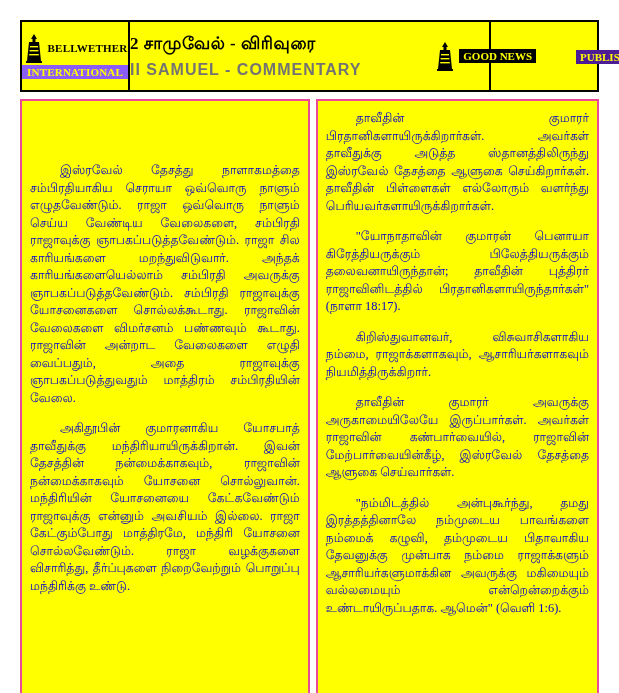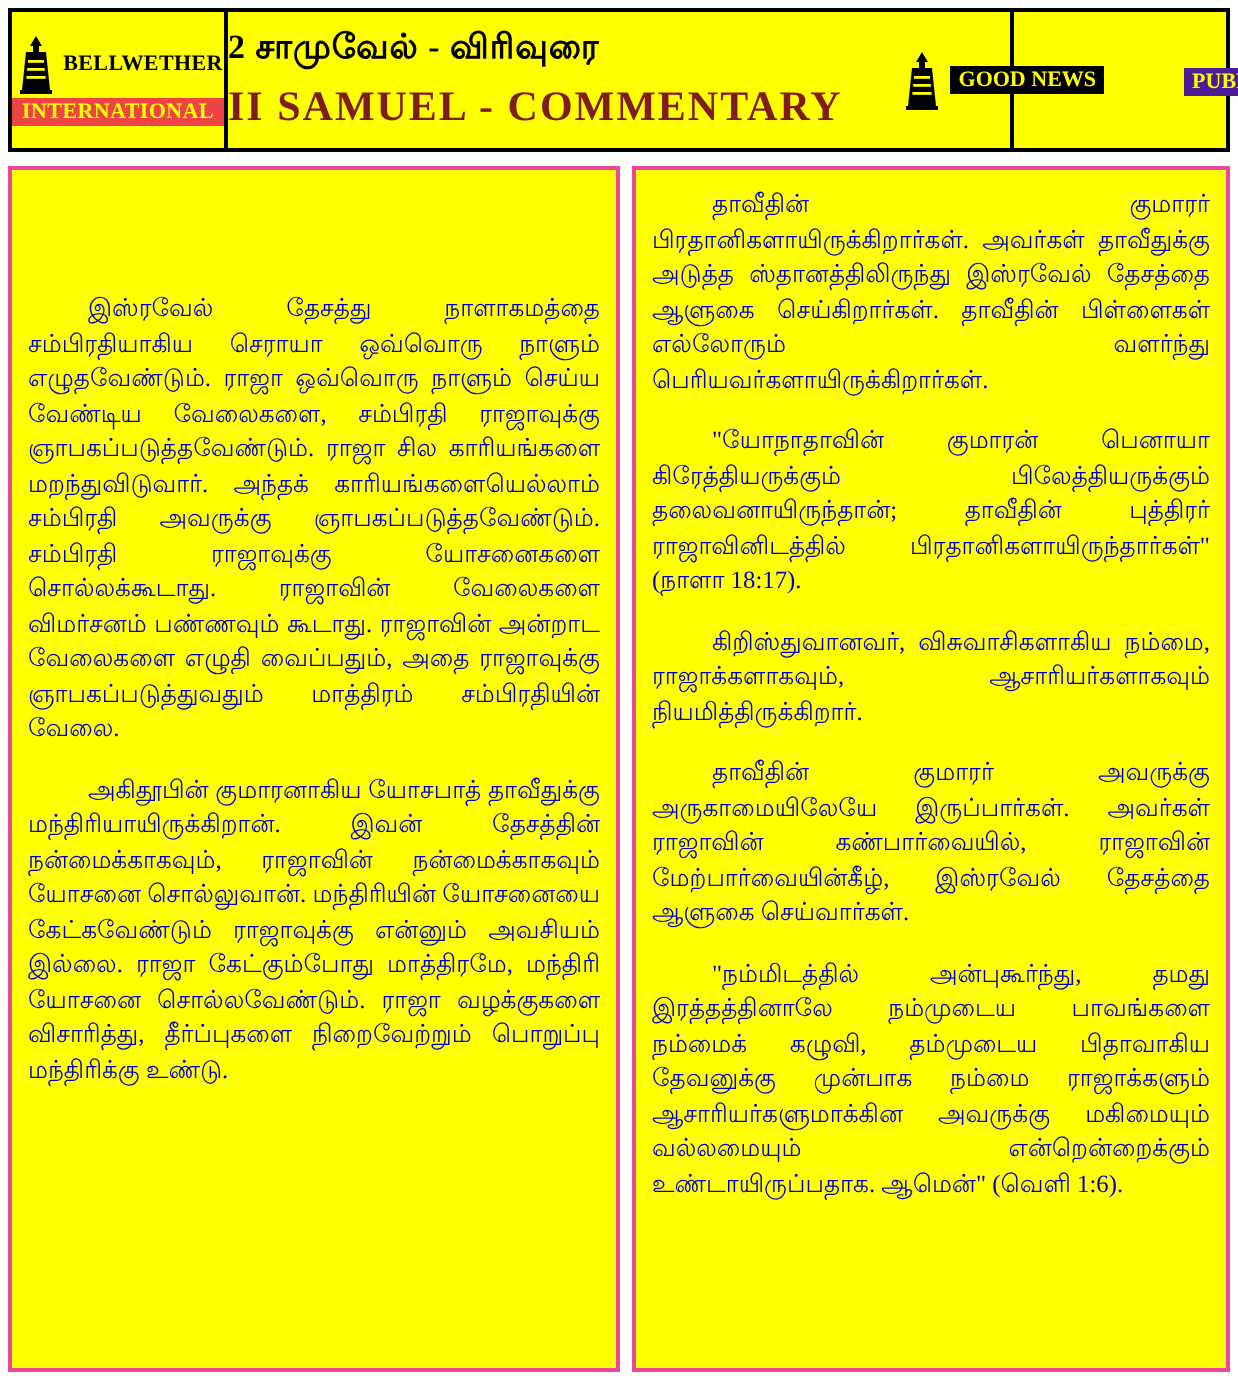--- a/index.html
+++ b/index.html
@@ -11,21 +11,21 @@
     height: 693px;
     background: #ffffff;
     font-family: "Liberation Sans", sans-serif;
   }
   .page {
     position: relative;
     width: 619px;
     height: 693px;
     box-sizing: border-box;
     background: #ffffff;
-    padding: 4px;
+    padding: 20px;
   }
 
   
   .header {
     display: flex;
     align-items: stretch;
     border: 2px solid #000000;
     background: #ffff00;
     height: 72px;
     box-sizing: border-box;
@@ -63,21 +63,21 @@
     font-size: 11px;
     letter-spacing: 0.2px;
     color: #000000;
     white-space: nowrap;
   }
   .logo-word2 {
     font-family: "Liberation Serif", serif;
     font-weight: bold;
     font-size: 11px;
     color: #ffff00;
-    background: #ef4444;
+    background: #8b5cf6;
     padding: 1px 5px;
     margin-top: 2px;
     white-space: nowrap;
     letter-spacing: 0.2px;
   }
   .logo-stack {
     display: flex;
     flex-direction: row;
     align-items: center;
     gap: 40px;
@@ -110,24 +110,24 @@
   }
   .title-tamil {
     font-family: "Liberation Serif", serif;
     font-size: 17px;
     font-weight: bold;
     color: #000000;
     letter-spacing: 0.5px;
     margin-bottom: 6px;
   }
   .title-english {
-    font-family: Liberation Serif, serif;
-    font-size: 21px;
-    font-weight: bold;
-    color: #7f1d1d;
+    font-family: Liberation Sans, sans-serif;
+    font-size: 16px;
+    font-weight: bold;
+    color: #737373;
     letter-spacing: 1px;
   }
 
   
   .body-wrap {
     display: flex;
     margin-top: 7px;
     height: 603px;
   }
   .column {

